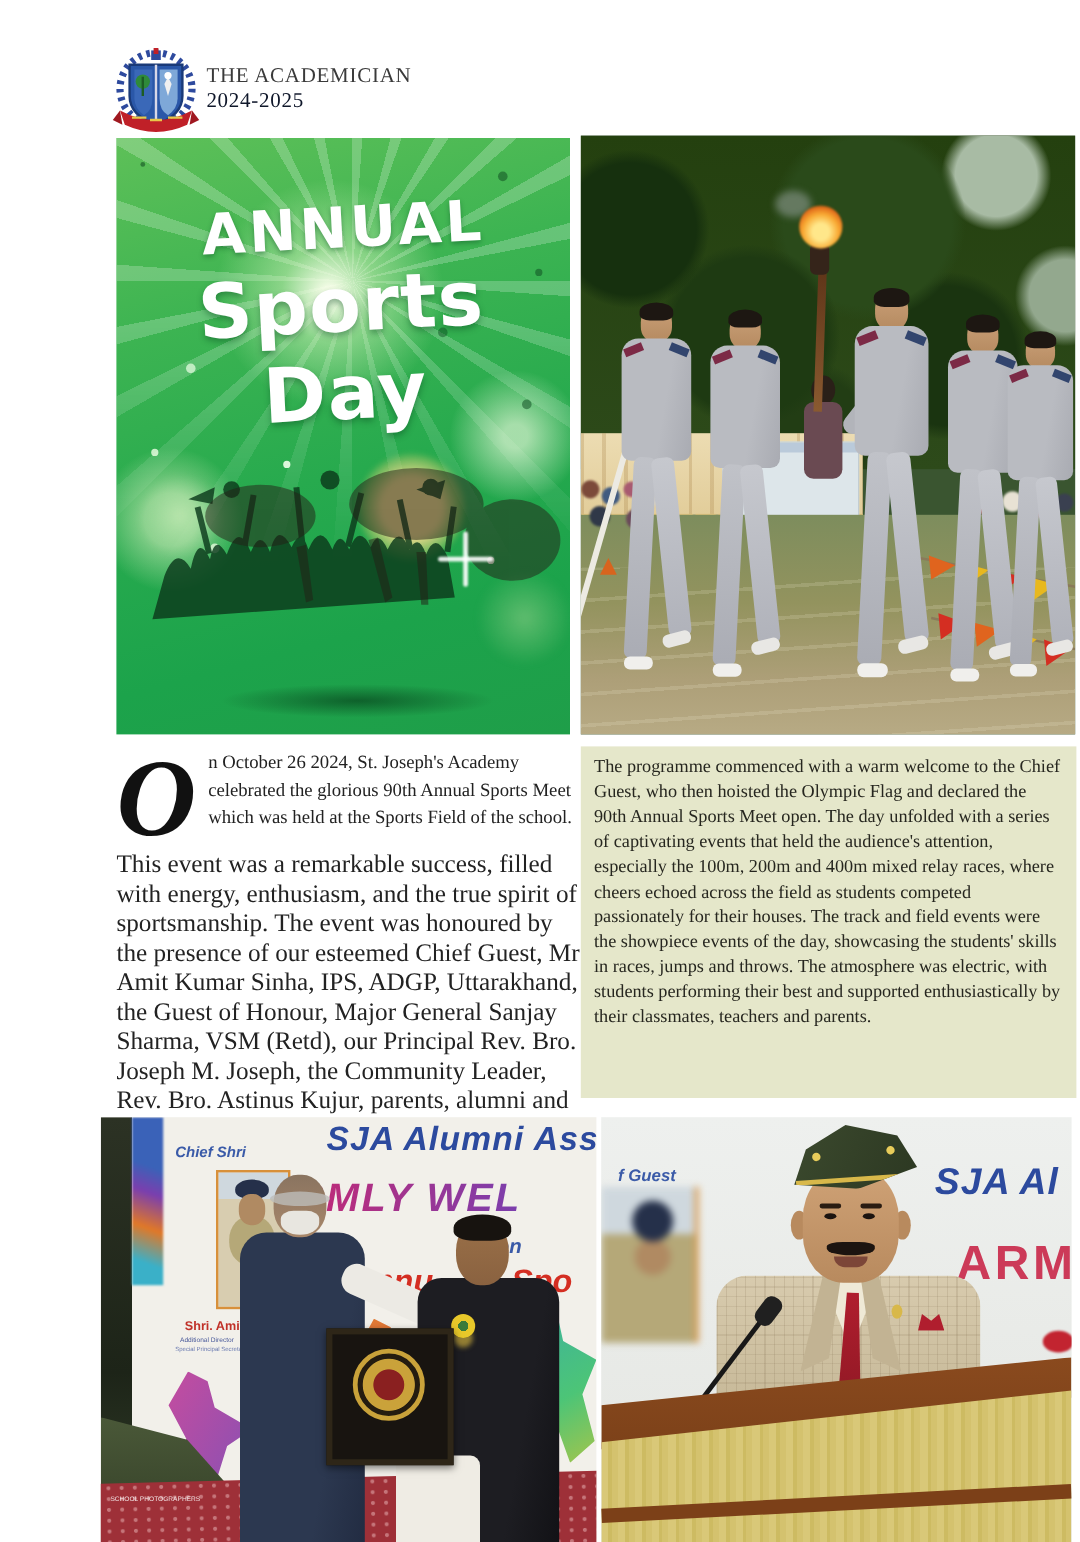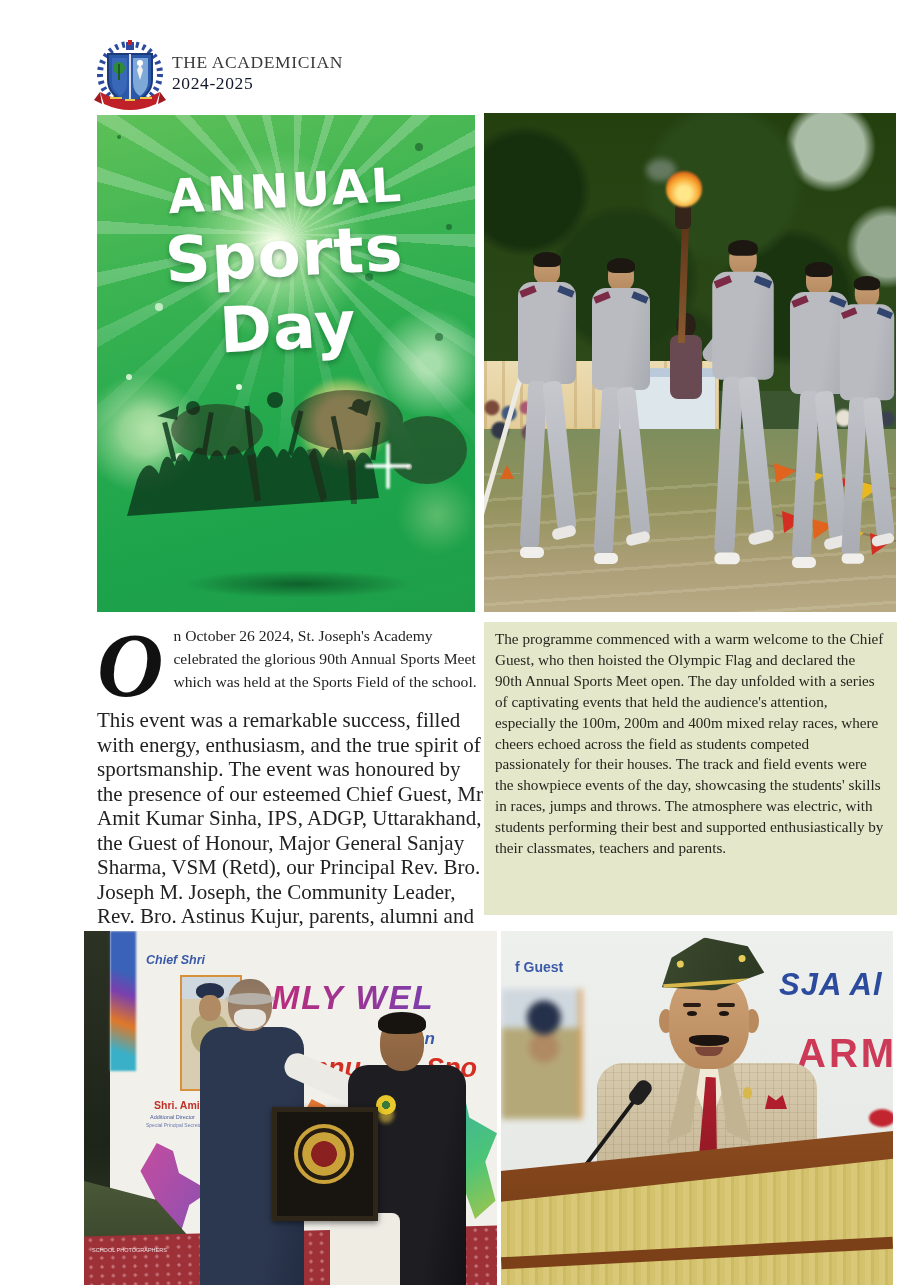--- a/index.html
+++ b/index.html
@@ -181,21 +181,21 @@
     background:radial-gradient(circle,#3a7a3a 0 30%,#e8c82a 30% 70%,#d89a22 100%);box-shadow:0 10px 4px -2px rgba(200,170,60,.7);}
   .pl-plaque-frame{position:absolute;left:188px;top:176px;width:96px;height:104px;background:#181410;
     border:5px solid #2e2618;box-shadow:0 2px 6px rgba(0,0,0,.5);}
   .pl-plaque-frame::before{content:"";position:absolute;left:17px;top:12px;width:52px;height:52px;border-radius:50%;
     border:4px solid #c9a23a;background:radial-gradient(circle,#8a2020 0 34%,#caa23a 36% 58%,#241c10 60%);}
   .pl-watermark{position:absolute;left:8px;top:316px;font-size:5.5px;line-height:7px;color:rgba(255,255,255,.85);width:90px;}
 
   
   .photo-podium{position:absolute;left:501px;top:931px;width:392px;height:354px;overflow:hidden;
     background:linear-gradient(#eef0ee,#e4e6e2);font-family:"Liberation Sans",sans-serif;}
-  .pp-guest-label{position:absolute;left:14px;top:28px;font-size:14px;font-weight:bold;color:#3a5aa8;}
+  .pp-guest-label{position:absolute;left:14px;top:40px;font-size:14px;font-weight:bold;font-style:italic;color:#3a5aa8;}
   .pp-officer-blur{position:absolute;left:0;top:58px;width:78px;height:130px;filter:blur(3px);border-right:3px solid #d8903a;
     background:
       radial-gradient(circle at 55% 22%,#25304a 0 16px,rgba(0,0,0,0) 18px),
       radial-gradient(circle at 55% 45%,#b08a62 0 14px,rgba(0,0,0,0) 16px),
       linear-gradient(#cfd8de 0 30%,#b5a878 30% 100%);}
   .pp-sja{position:absolute;left:278px;top:36px;font-size:31px;font-weight:bold;font-style:italic;color:#2c4a9e;white-space:nowrap;letter-spacing:1px;}
   .pp-arm{position:absolute;left:296px;top:100px;font-size:40px;font-weight:bold;color:#cc3a58;white-space:nowrap;letter-spacing:3px;}
   .pp-man{position:absolute;left:96px;top:6px;width:220px;height:240px;}
   .pp-cap{position:absolute;left:58px;top:0;width:110px;height:54px;transform:rotate(-7deg);
     background:linear-gradient(120deg,#3c4a2e,#2c3822);
@@ -374,20 +374,21 @@
 
   <div class="para1">
     <span class="dropcap">O</span><span>n October 26 2024, St. Joseph's Academy celebrated the glorious 90th Annual Sports Meet which was held at the Sports Field of the school.</span>
   </div>
   <div class="para2">This event was a remarkable success, filled with energy, enthusiasm, and the true spirit of sportsmanship. The event was honoured by the presence of our esteemed Chief Guest, Mr Amit Kumar Sinha, IPS, ADGP, Uttarakhand, the Guest of Honour, Major General Sanjay Sharma, VSM (Retd), our Principal Rev. Bro. Joseph M. Joseph, the Community Leader, Rev. Bro. Astinus Kujur, parents, alumni and the entire staff.</div>
   <div class="sidebar">The programme commenced with a warm welcome to the Chief Guest, who then hoisted the Olympic Flag and declared the 90th Annual Sports Meet open. The day unfolded with a series of captivating events that held the audience's attention, especially the 100m, 200m and 400m mixed relay races, where cheers echoed across the field as students competed passionately for their houses. The track and field events were the showpiece events of the day, showcasing the students' skills in races, jumps and throws. The atmosphere was electric, with students performing their best and supported enthusiastically by their classmates, teachers and parents.</div>
 
   <div class="photo-plaque">
     <div class="pl-darkstrip"></div>
     <div class="pl-ribbon"></div>
+    <div class="pl-sja">SJA Alumni Ass</div>
     <div class="pl-warmly">ARMLY WEL</div>
     <div class="pl-on">on</div>
     <div class="pl-annual">Annu</div>
     <div class="pl-spo">Spo</div>
     <div class="pl-four">4</div>
     <div class="pl-chief-label">Chief Shri</div>
     <div class="pl-portrait"></div>
     <div class="pl-shri">Shri. Amit</div>
     <div class="pl-sub1">Additional Director</div>
     <div class="pl-sub2">Special Principal Secreta</div>

